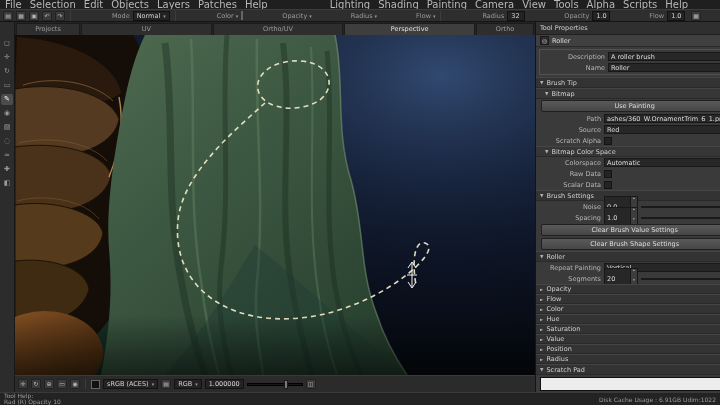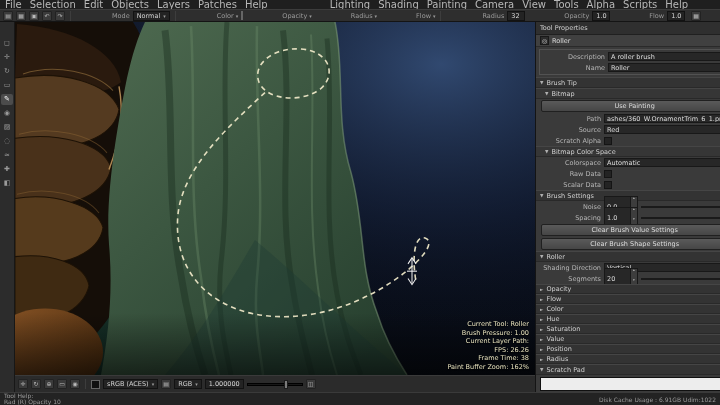--- a/index.html
+++ b/index.html
@@ -155,20 +155,27 @@
       <div class="lt-icon active">✎</div>
       <div class="lt-icon">◉</div>
       <div class="lt-icon">▨</div>
       <div class="lt-icon">◌</div>
       <div class="lt-icon">≈</div>
       <div class="lt-icon">✚</div>
       <div class="lt-icon">◧</div>
     </div>
 
     <div class="center">
+      <div class="tabbar">
+        <div class="tab fixed-sm">Projects</div>
+        <div class="tab">UV</div>
+        <div class="tab">Ortho/UV</div>
+        <div class="tab active">Perspective</div>
+        <div class="tab fixed-xs">Ortho</div>
+      </div>
 
       <div class="viewport">
         <svg viewBox="0 0 520 340" preserveAspectRatio="none">
           <defs>
             <linearGradient id="gBg" x1="0" y1="0" x2="0" y2="1">
               <stop offset="0" stop-color="#121a2c"></stop>
                 <stop offset="0.55" stop-color="#0b1120"></stop>
                 <stop offset="1" stop-color="#070b13"></stop>
             </linearGradient>
             <radialGradient id="gGlow" cx="0.82" cy="0.12" r="0.75">
@@ -240,28 +247,20 @@
           <g stroke="#f2f2f2" stroke-width="1" fill="none">
             <line x1="397" y1="228" x2="397" y2="252"></line>
             <path d="M393,233 L397,227 L401,233"></path>
             <path d="M393,247 L397,253 L401,247"></path>
             <line x1="392" y1="240" x2="402" y2="240"></line>
           </g>
 
           <rect y="280" width="520" height="60" fill="url(#gVig)"></rect>
         </svg>
 
-        <div class="stats">
-          <div>Current Tool: Roller</div>
-          <div>Brush Pressure: 1.00</div>
-          <div>Current Layer Path:</div>
-          <div>FPS: 26.26</div>
-          <div>Frame Time: 38</div>
-          <div>Paint Buffer Zoom: 162%</div>
-        </div>
       </div>
 
       <div class="bottom-toolbar">
         <span class="tb-icon">✛</span>
         <span class="tb-icon">↻</span>
         <span class="tb-icon">⊕</span>
         <span class="tb-icon">▭</span>
         <span class="tb-icon">◉</span>
         <span class="tb-sep"></span>
         <span class="tb-swatch"></span>
@@ -380,21 +379,21 @@
         <span class="mini-slider"></span>
       </div>
       <div class="pbutton">Clear Brush Value Settings</div>
       <div class="pbutton">Clear Brush Shape Settings</div>
 
       <div class="sec">
         <span class="tri">▼</span>
         <span>Roller</span>
       </div>
       <div class="prow">
-        <span class="plabel">Shading Direction</span>
+        <span class="plabel">Repeat Painting</span>
         <span class="pselect">
           <span class="txt">Vertical</span>
 
         </span>
       </div>
       <div class="prow">
         <span class="plabel">Segments</span>
         <span class="spinbox">
           <span class="txt">20</span>
           <span class="spin">

